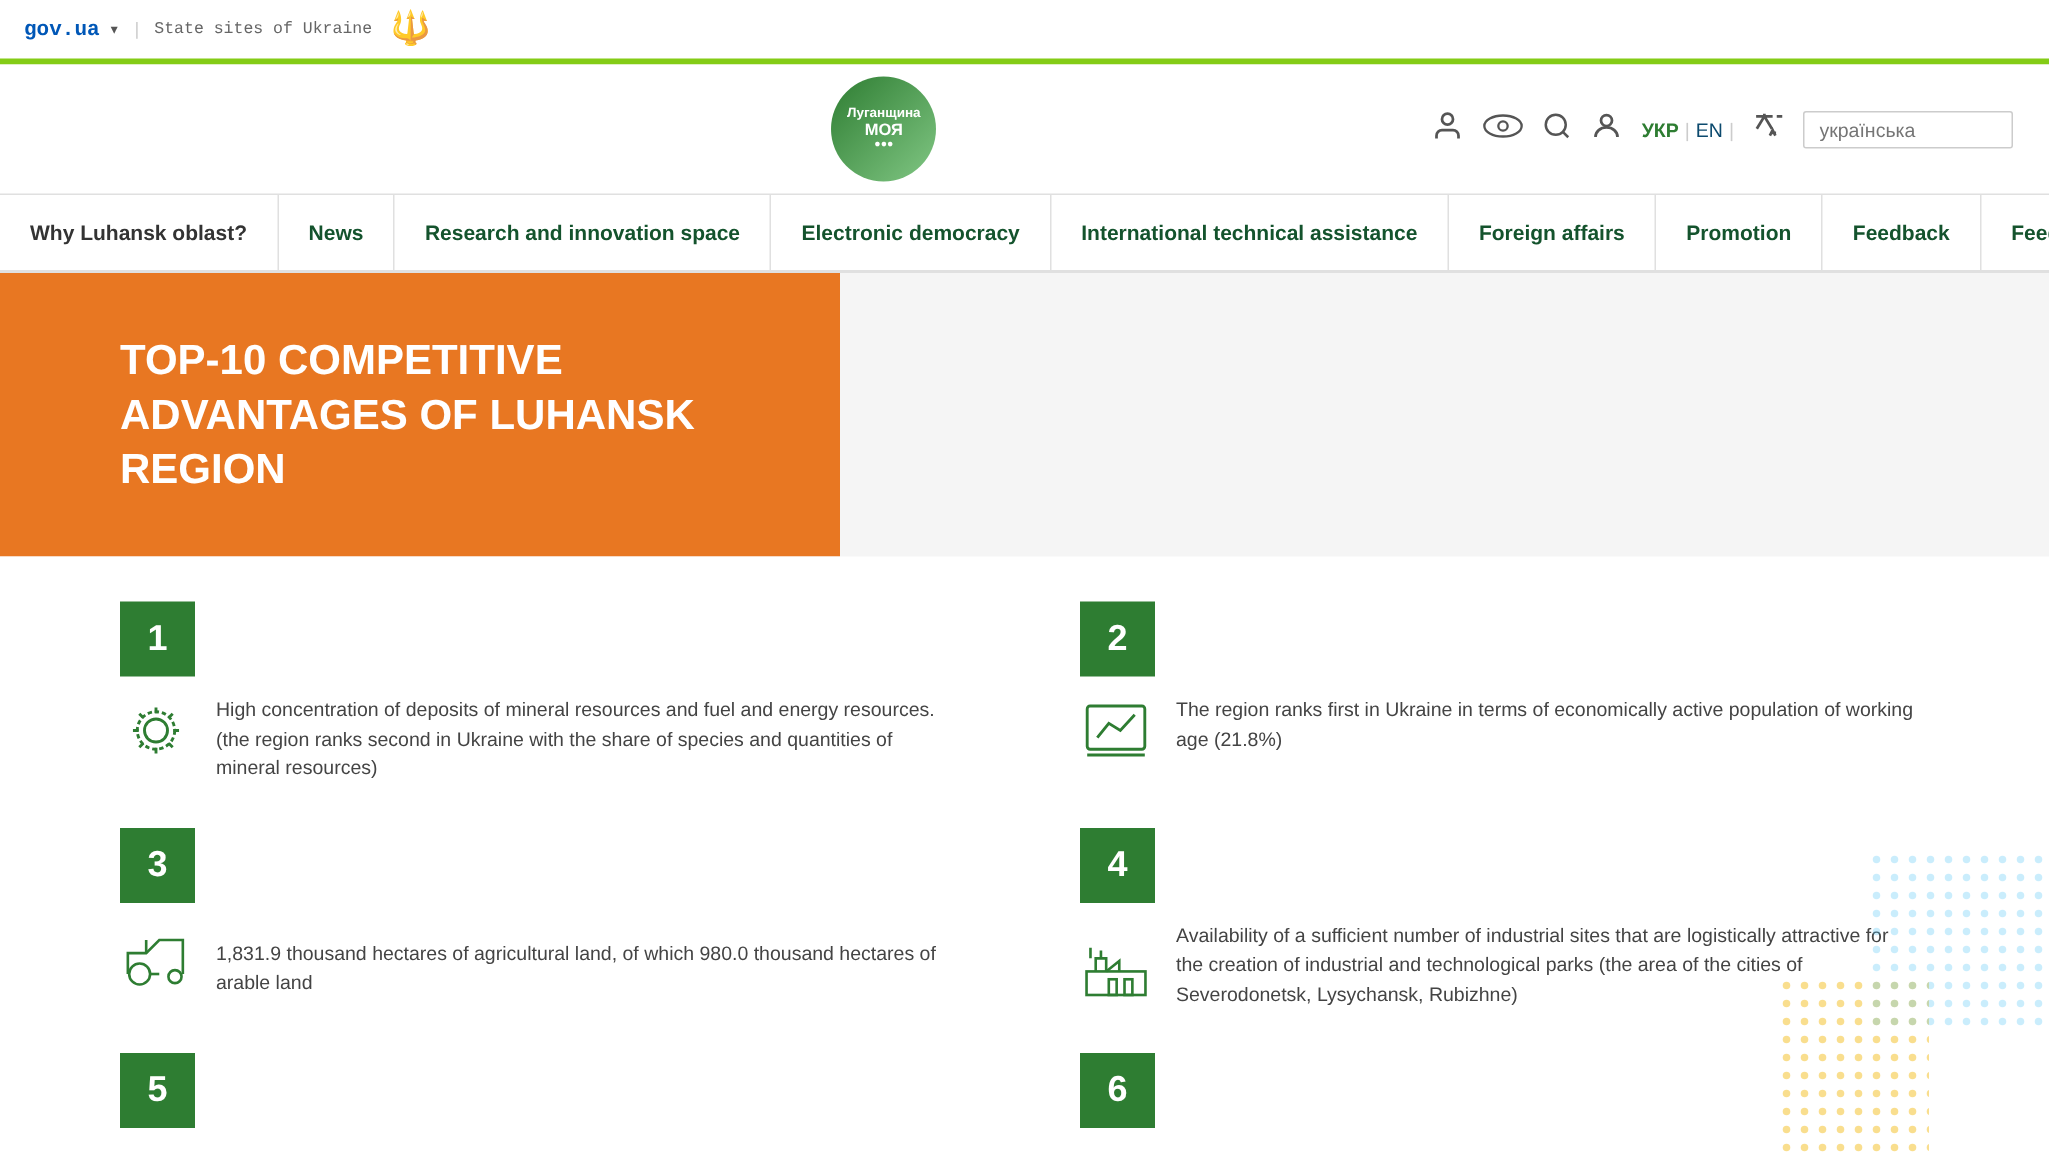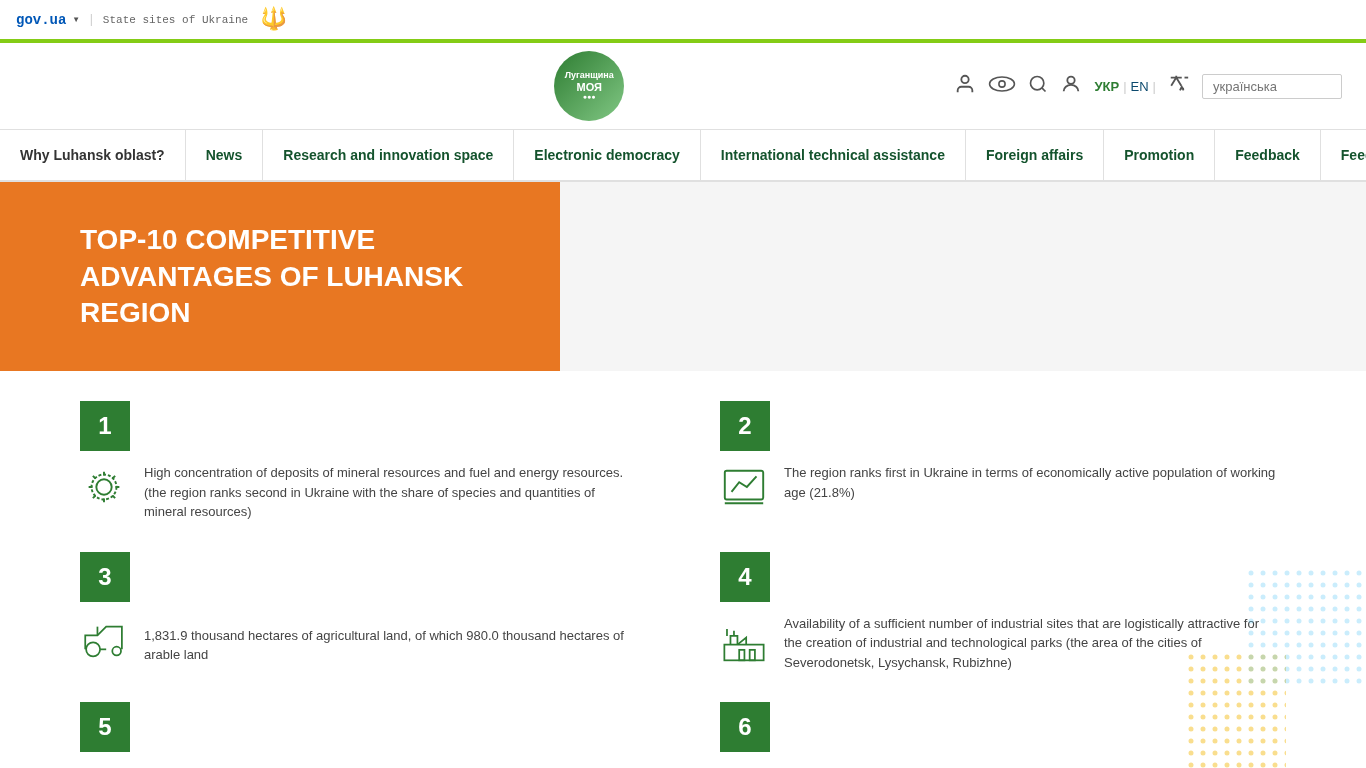--- a/index.html
+++ b/index.html
@@ -260,21 +260,21 @@
             <path d="M20 22 L20 12"></path>
             <line x1="30" y1="38" x2="23" y2="38"></line>
           </svg>
         </div>
         <p class="advantage-text" style="font-size:13px; color:#444; line-height:1.5;">1,831.9 thousand hectares of agricultural land, of which 980.0 thousand hectares of arable land</p>
       </div>
     </div>
 
     <div class="advantage-block">
       <div class="number-badge" style="background:#2e7d32; color:#fff; width:50px; height:50px; display:flex; align-items:center; justify-content:center; font-size:24px; font-weight:bold;">4</div>
-      <div class="advantage-content" style="display:flex; align-items:center;">
+      <div class="advantage-content" style="display:flex; align-items:flex-end;">
         <div>
           <svg class="icon-svg" viewBox="0 0 55 50" fill="none" stroke="#2e7d32" stroke-width="2.5">
             <rect x="5" y="28" width="45" height="18"></rect>
             <path d="M12 28 L12 18 L20 18 L20 28"></path>
             <path d="M20 28 L30 20 L30 28"></path>
             <line x1="8" y1="18" x2="8" y2="10"></line>
             <line x1="16" y1="18" x2="16" y2="12"></line>
             <rect x="22" y="34" width="6" height="12"></rect>
             <rect x="34" y="34" width="6" height="12"></rect>
           </svg>

